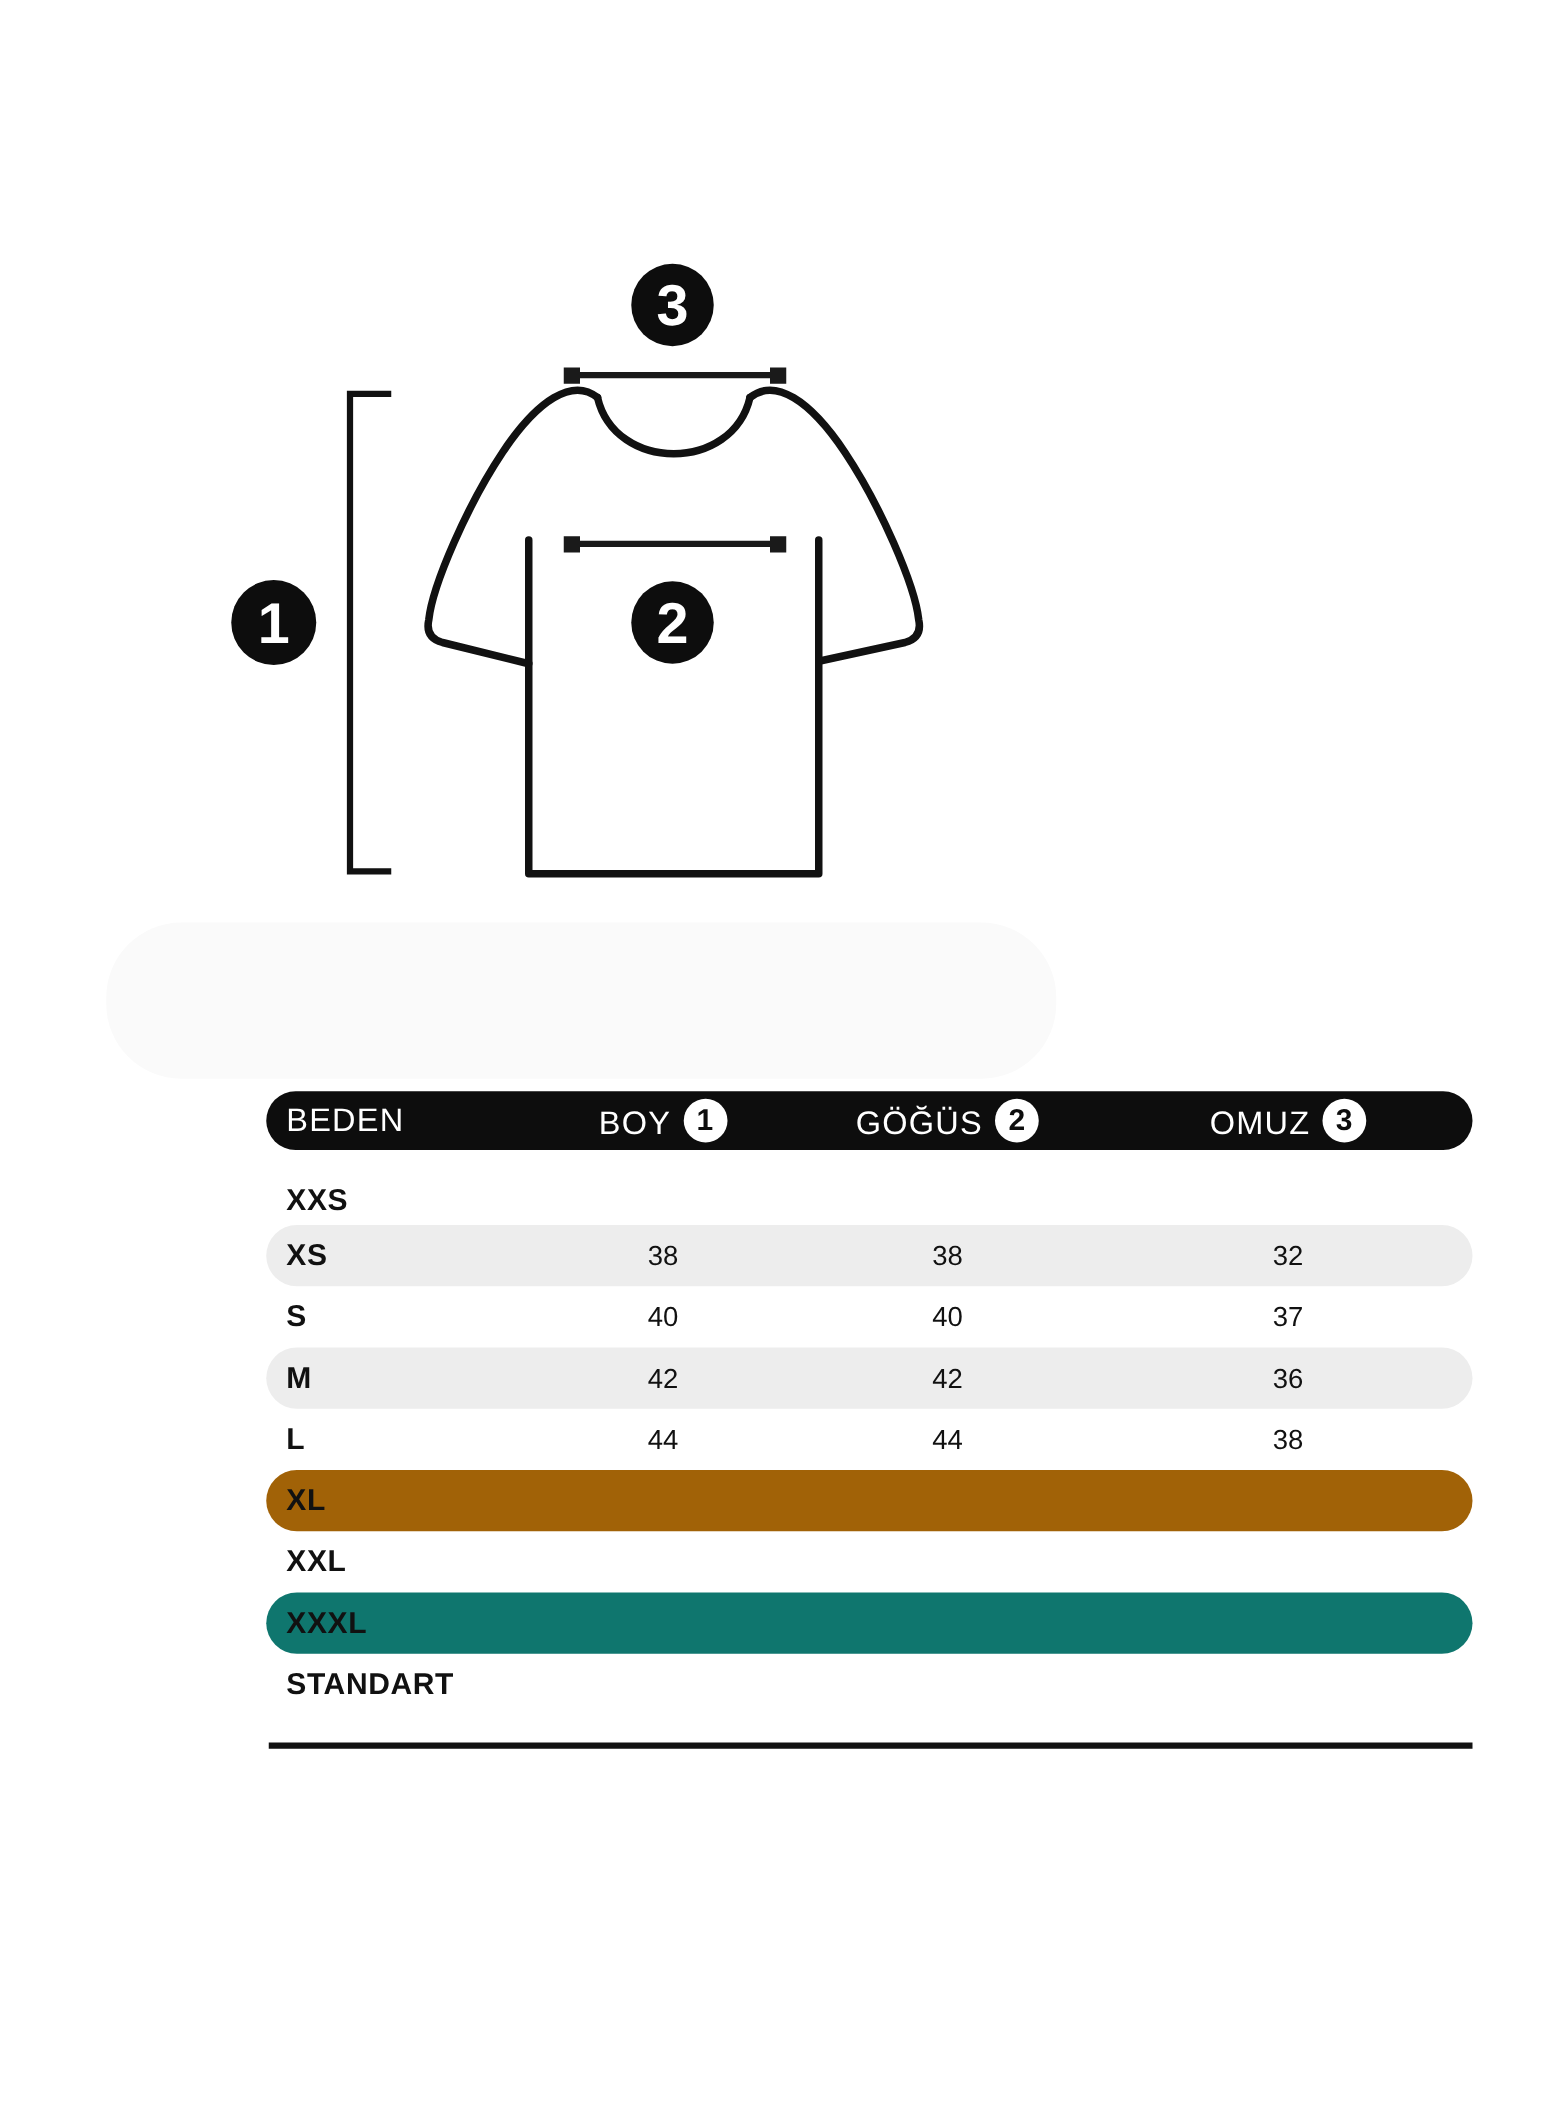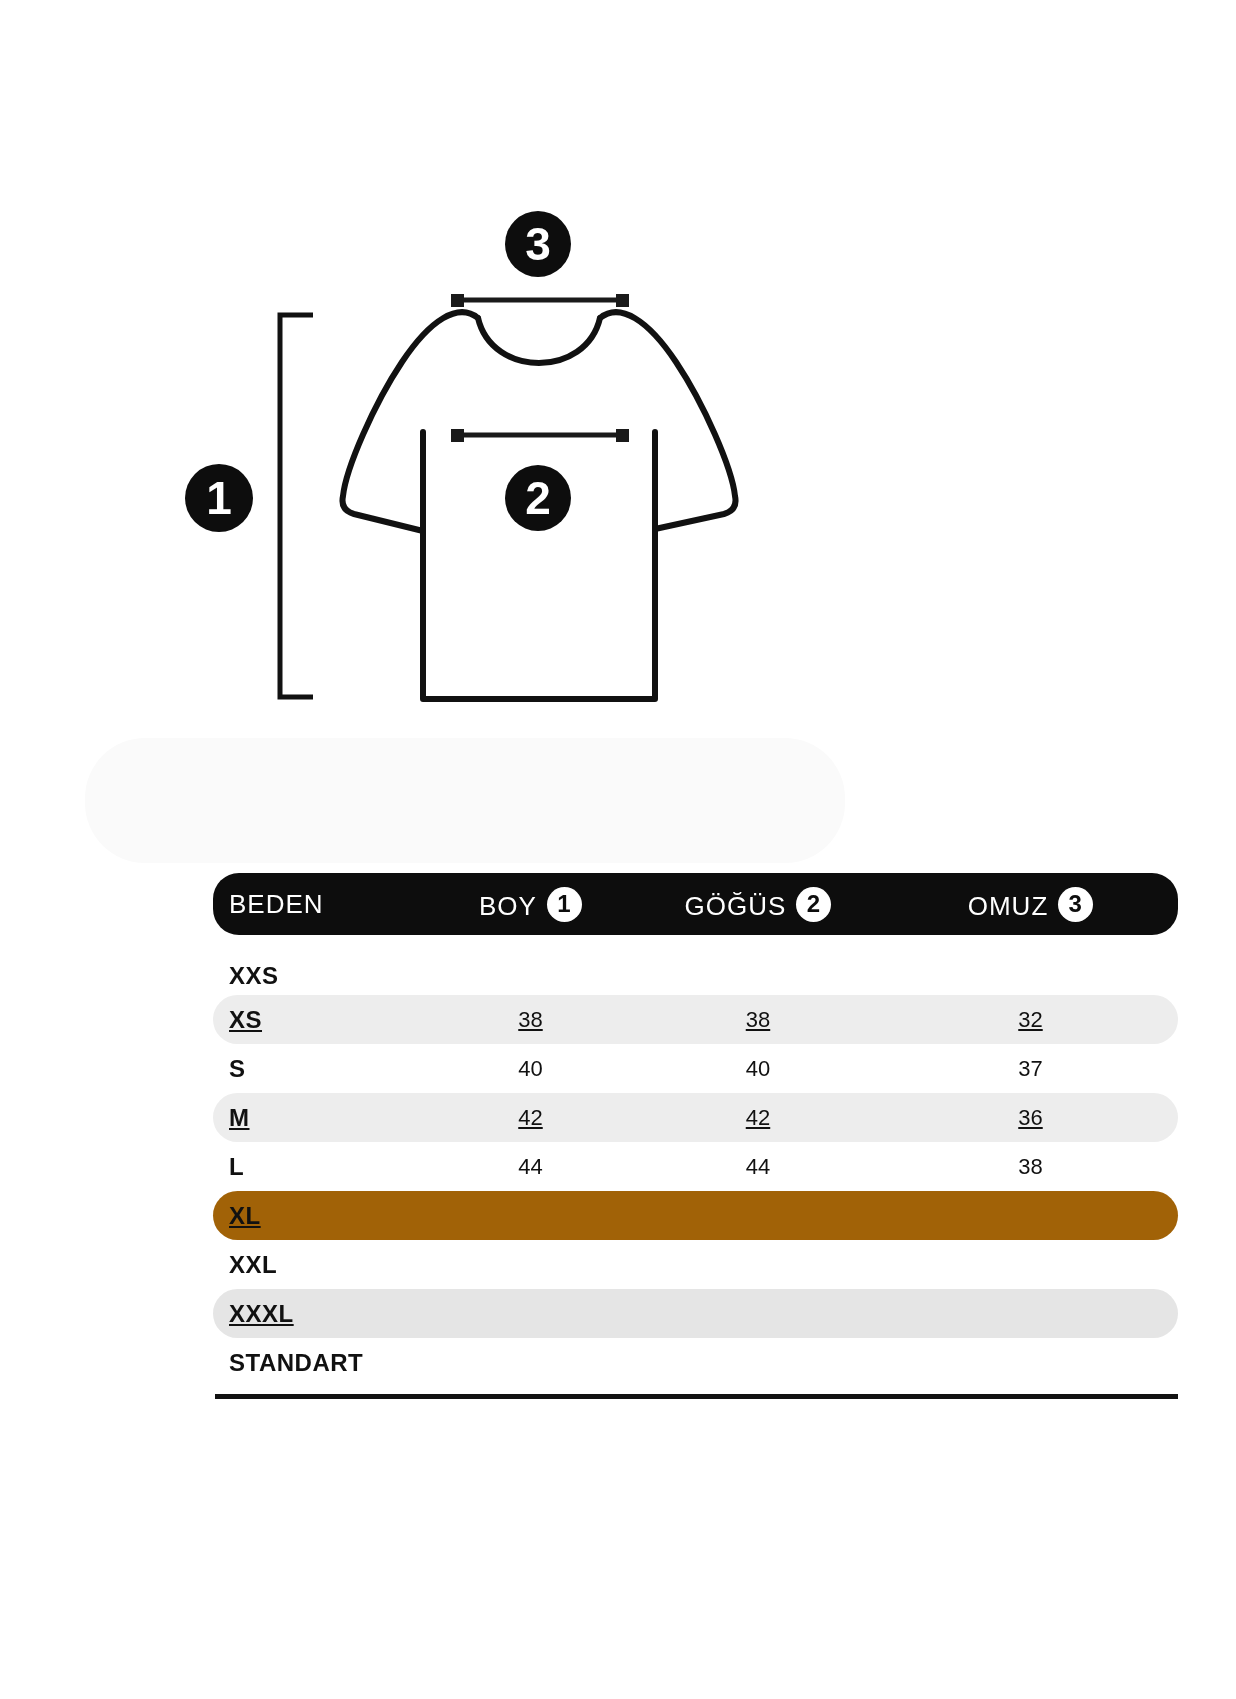--- a/index.html
+++ b/index.html
@@ -9,34 +9,34 @@
   }
   
   .diagram-svg{position:absolute;left:0;top:0;}
   
   .smudge{position:absolute;left:85px;top:738px;width:760px;height:125px;
     background:#fafafa;border-radius:60px;}
   
   .size-table{position:absolute;left:213px;top:873px;width:965px;}
   .grid-row{display:grid;grid-template-columns:215px 205px 250px 1fr;align-items:center;}
   .table-header{
-    height:62px;border-radius:26px;color:#fff;
+    height:47px;border-radius:26px;color:#fff;
     font-size:26px;letter-spacing:1px;
   }
   .hdr-size{padding-left:16px;}
   .hdr-col{display:flex;align-items:flex-end;justify-content:center;gap:10px;}
   .hdr-badge{
     width:35px;height:35px;border-radius:50%;background:#fff;color:#0d0d0d;
     display:flex;align-items:center;justify-content:center;
     font-size:24px;font-weight:700;
   }
   .header-spacer{height:22px;}
   .row{height:49px;}
   .row.first{height:38px;}
-  .row.alt{border-radius:26px;text-decoration:underline;}
+  .row.alt{border-radius:26px;}
   .cell-size{font-size:24px;font-weight:700;padding-left:16px;letter-spacing:0.5px;}
   .cell-num{font-size:22px;text-align:center;}
   .bottom-rule{position:absolute;left:215px;top:1394px;width:963px;height:5px;background:#121212;}
 </style>
 </head>
 <body>
 
 <div class="smudge"></div>
 
 <svg class="diagram-svg" width="1236" height="780" viewBox="0 0 1236 780">
@@ -143,21 +143,21 @@
     <div class="cell-num"></div>
   </div>
 
   <div class="grid-row row">
     <div class="cell-size">XXL</div>
     <div class="cell-num"></div>
     <div class="cell-num"></div>
     <div class="cell-num"></div>
   </div>
 
-  <div class="grid-row row alt" style="background:#e5e5e5">
+  <div class="grid-row row alt" style="background:#0f766e">
     <div class="cell-size">XXXL</div>
     <div class="cell-num"></div>
     <div class="cell-num"></div>
     <div class="cell-num"></div>
   </div>
 
   <div class="grid-row row">
     <div class="cell-size">STANDART</div>
     <div class="cell-num"></div>
     <div class="cell-num"></div>

